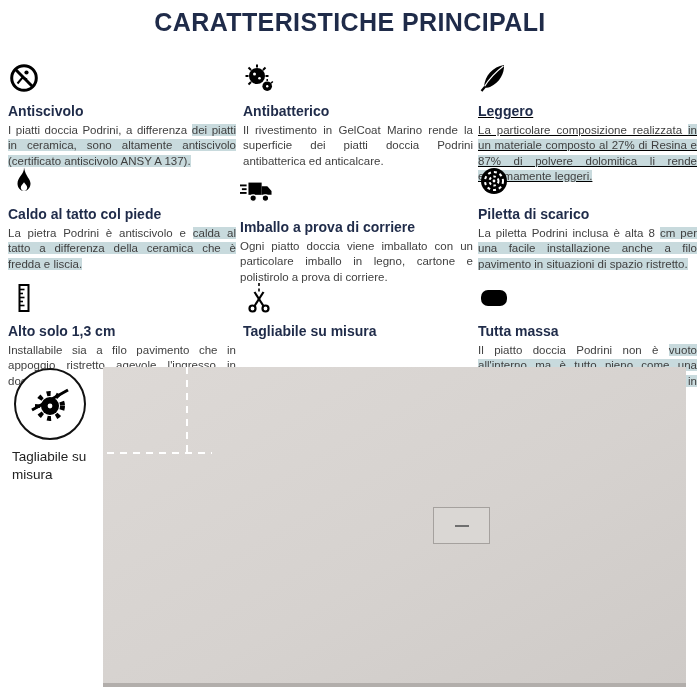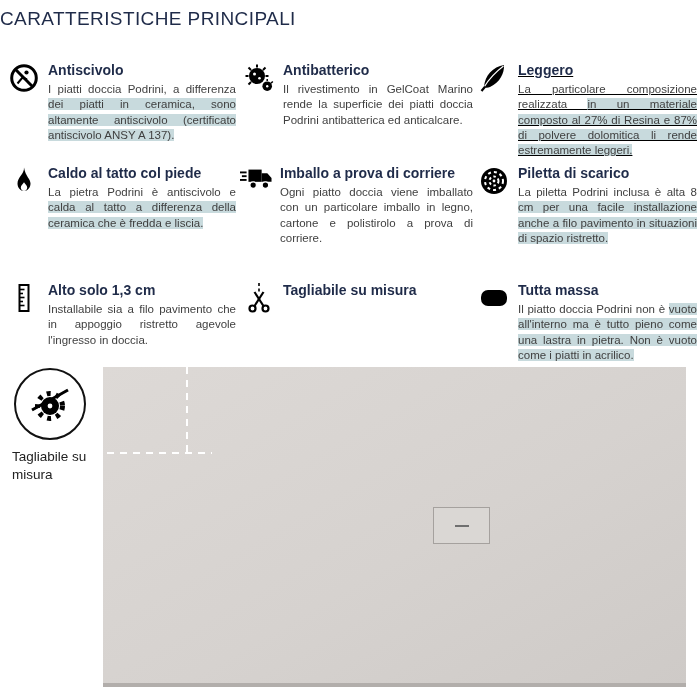--- a/index.html
+++ b/index.html
@@ -2,34 +2,34 @@
 <html lang="it"><head>
 <meta charset="utf-8">
 <style>
   html,body{margin:0;padding:0;}
   body{
     width:700px;height:700px;position:relative;background:#ffffff;
     font-family:"Liberation Sans",sans-serif;overflow:hidden;
   }
   .page-title{
     position:absolute;top:8px;left:0;width:700px;margin:0;
-    font-size:19px;font-weight:normal;
+    text-align:center;font-size:25px;font-weight:bold;
     color:#1f2b49;letter-spacing:.4px;
   }
-  .feature{position:absolute;display:flex;gap:8px;}
+  .feature{position:absolute;display:flex;gap:8px;flex-direction:column;}
   .icon-wrap{flex:0 0 32px;width:32px;display:flex;justify-content:center;align-items:flex-start;padding-top:1px;}
   .ftext{flex:1;}
   .ftext h3{margin:0 0 4px 0;font-size:14px;font-weight:bold;color:#1f2b49;}
   .ftext p{margin:0;font-size:11.5px;line-height:1.33;color:#3f3f3f;text-align:justify;}
   .hl{background:#c8dadd;}
   .f1{left:8px;  top:62px;  width:228px;}
   .f2{left:243px;top:62px;  width:230px;justify-content:space-between;}
   .f3{left:478px;top:62px;  width:219px;text-decoration:underline;}
   .f4{left:8px;  top:165px; width:228px;}
-  .f5{left:240px;top:165px; width:233px;}
+  .f5{left:240px;top:178px; width:233px;}
   .f6{left:478px;top:165px; width:219px;}
   .f7{left:8px;  top:282px; width:228px;}
   .f8{left:243px;top:282px; width:230px;}
   .f9{left:478px;top:282px; width:219px;}
 
   .cut-badge{
     position:absolute;left:14px;top:368px;width:72px;height:72px;
     border:2px solid #111;border-radius:50%;background:#fff;
     display:flex;align-items:center;justify-content:center;box-sizing:border-box;
   }

